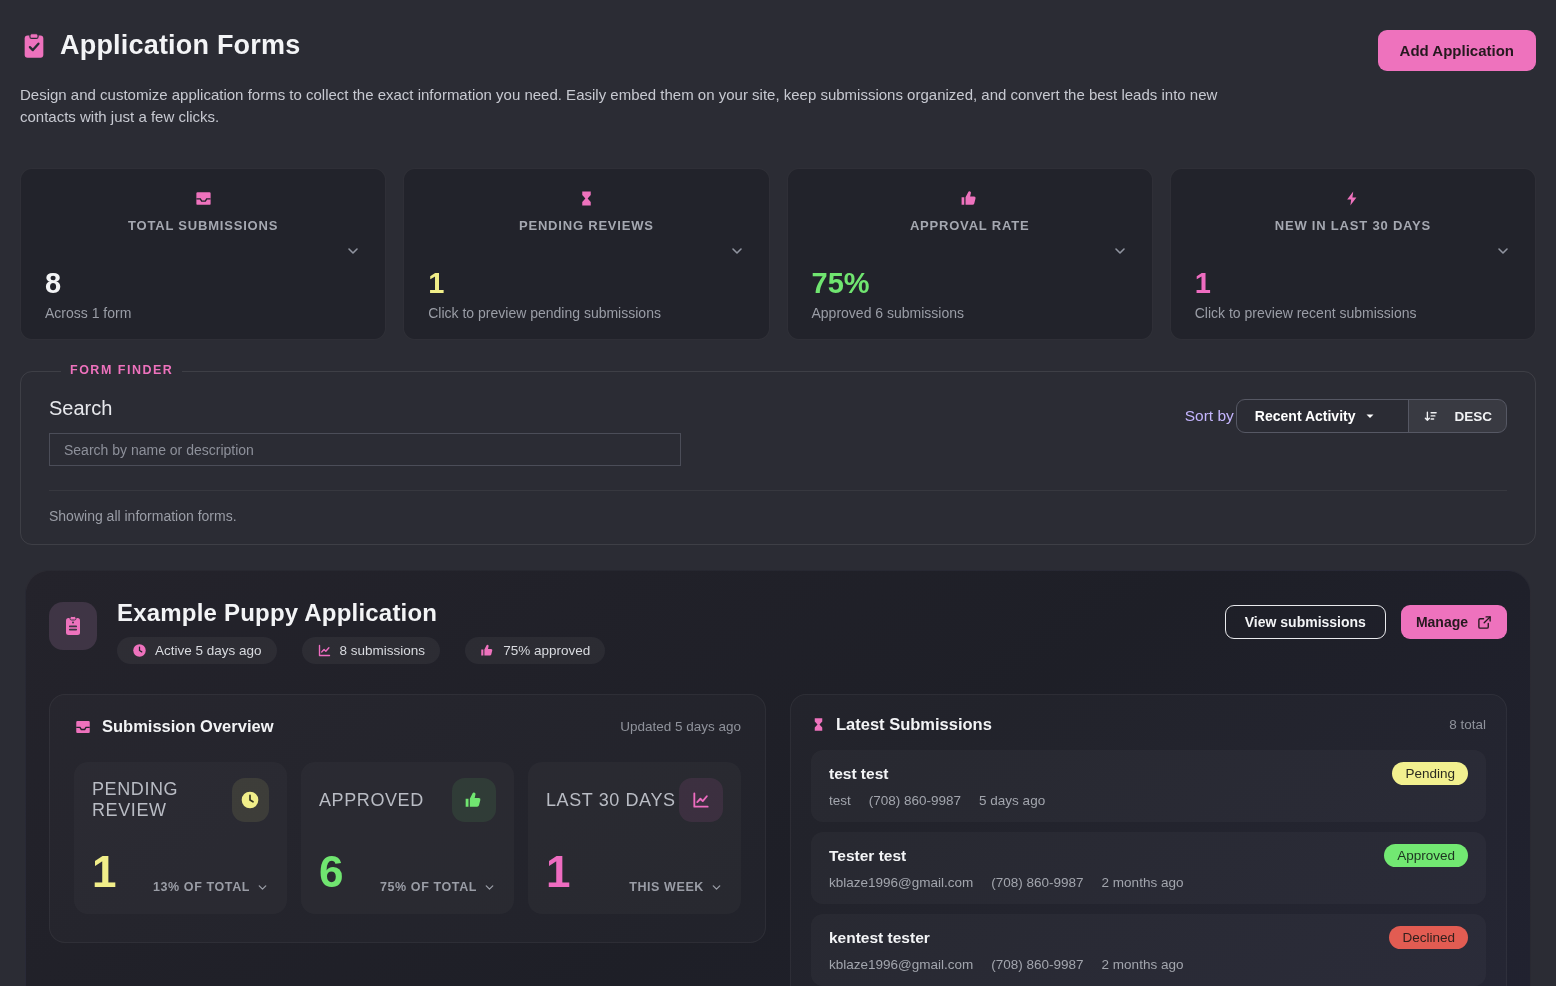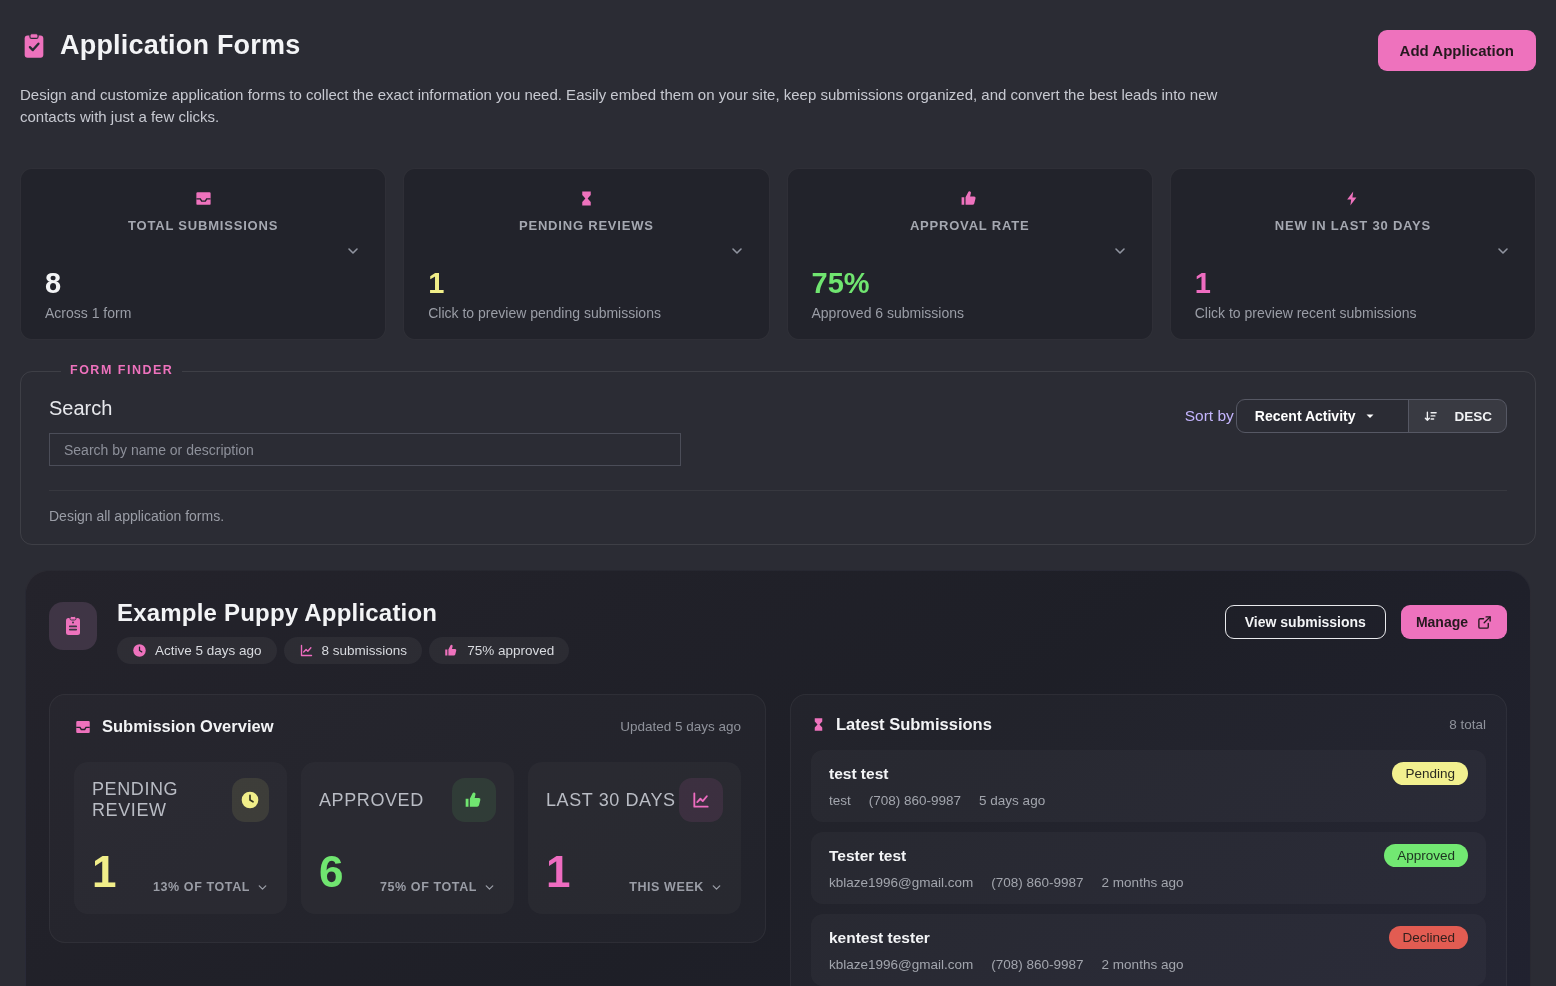--- a/index.html
+++ b/index.html
@@ -77,21 +77,21 @@
     border:1px solid rgba(255,255,255,.04); border-radius:24px;
     padding:28px 23px 24px;
   }
   .card-head { display:flex; align-items:flex-start; justify-content:space-between; }
   .card-head-left { display:flex; gap:20px; }
   .form-tile {
     width:48px; height:48px; border-radius:14px; background:#3f3545;
     display:flex; align-items:center; justify-content:center; margin-top:3px;
   }
   .card-title { font-size:24px; font-weight:bold; letter-spacing:.2px; }
-  .badge-row { display:flex; gap:7px; margin-top:10px; }
+  .badge-row { display:flex; gap:25px; margin-top:10px; }
   .pill-badge {
     display:flex; align-items:center; gap:8px; background:rgba(255,255,255,.05);
     border-radius:999px; padding:6px 15px; font-size:13.5px; color:#d8dadf;
   }
   .card-actions { display:flex; gap:15px; margin-top:6px; }
   .view-btn {
     background:transparent; border:1px solid #e9eaed; border-radius:9px;
     color:#f3f4f6; font-size:14px; font-weight:bold; padding:8px 19px; cursor:pointer;
     font-family:"Liberation Sans", sans-serif;
   }
@@ -258,21 +258,21 @@
               <path d="M7 5v13M7 18l-3.2-3.2M7 18l3.2-3.2"></path>
               <path d="M13 6h8M13 11h6M13 16h4"></path>
             </svg>
           </span>
           <span>DESC</span>
         </button>
       </div>
     </div>
   </div>
   <hr class="finder-divider">
-  <div class="finder-status">Design all application forms.</div>
+  <div class="finder-status">Showing all information forms.</div>
 </div>
 
 <div class="form-card">
   <div class="card-head">
     <div class="card-head-left">
       <div class="form-tile">
         <svg width="24" height="24" viewBox="0 0 24 24">
           <rect x="5" y="4" width="14" height="17" rx="2.5" fill="#ee72bd"></rect>
           <rect x="9" y="2.5" width="6" height="3.5" rx="1.5" fill="#ee72bd" stroke="#3f3545" stroke-width="1"></rect>
           <circle cx="12" cy="8.6" r="1" fill="#3f3545"></circle>

